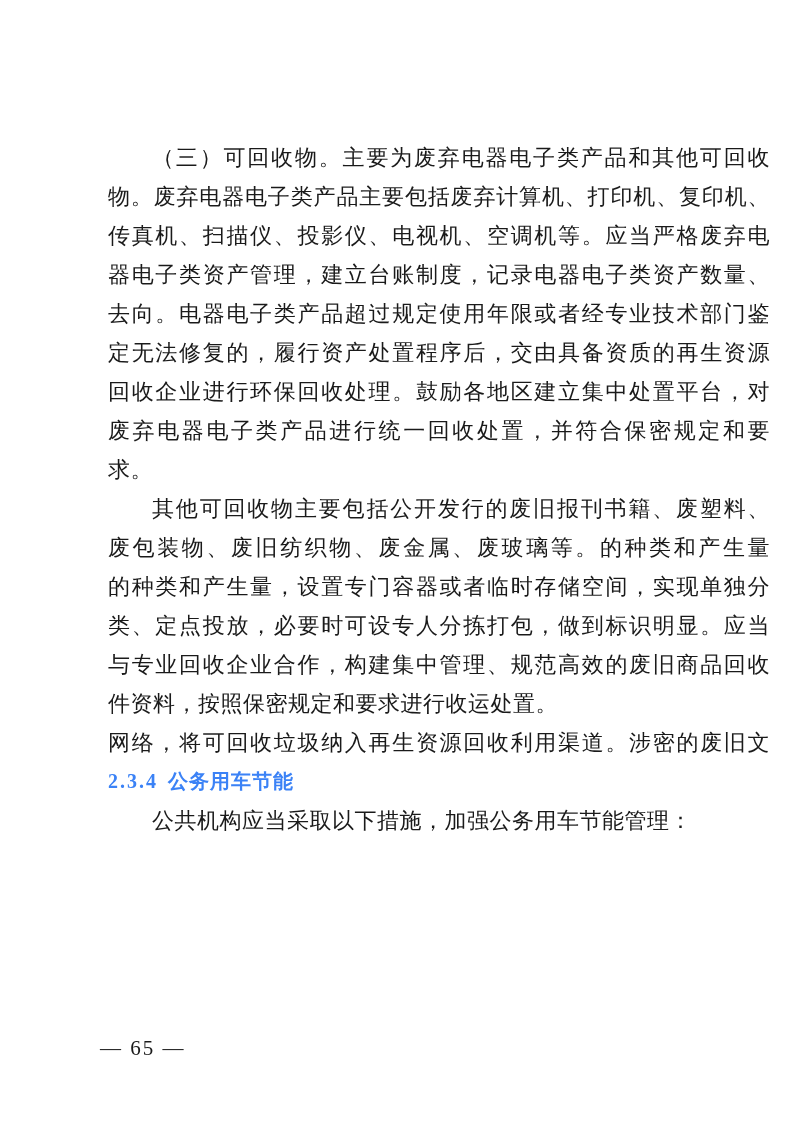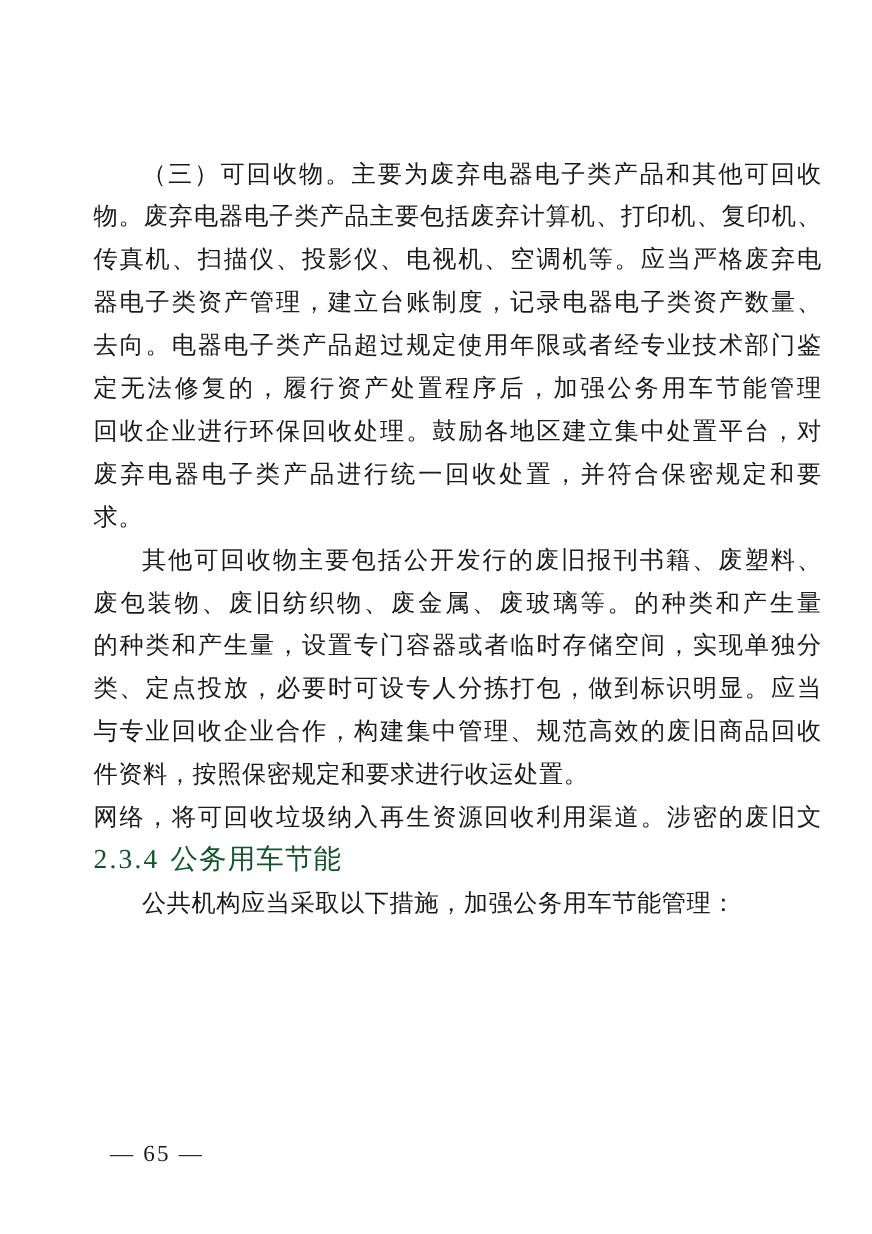--- a/index.html
+++ b/index.html
@@ -11,21 +11,21 @@
     position: relative;
     width: 793px;
     height: 1122px;
     background: #ffffff;
     overflow: hidden;
     font-family: "Liberation Serif", "DejaVu Serif", serif;
     color: #1a1a1a;
   }
   .doc-body {
     position: absolute;
-    left: 85px;
+    left: 108px;
     top: 138px;
     width: 662px;
   }
   .line {
     height: 39px;
     line-height: 39px;
     font-size: 22px;
     letter-spacing: 0.5px;
     white-space: nowrap;
     text-align: left;
@@ -34,24 +34,24 @@
   
   .fill {
     white-space: normal;
     text-align: justify;
     text-align-last: justify;
   }
   .first {
     text-indent: 2em;
   }
   .heading {
-    font-weight: normal;
-    font-size: 25px;
+    font-weight: bold;
+    font-size: 20px;
     letter-spacing: 1px;
-    color: #14532d;
+    color: #3b82f6;
   }
   .heading .h-num {
     font-family: "Liberation Serif", "DejaVu Serif", serif;
     margin-right: 10px;
     letter-spacing: 2px;
   }
   .heading .h-title {
     font-family: "Liberation Sans", "DejaVu Sans", sans-serif;
   }
   .footer {
@@ -70,21 +70,21 @@
 <div class="page">
 
   <div class="doc-body">
 
     <div>
       <div class="line first fill">（三）可回收物。主要为废弃电器电子类产品和其他可回收</div>
       <div class="line fill">物。废弃电器电子类产品主要包括废弃计算机、打印机、复印机、</div>
       <div class="line fill">传真机、扫描仪、投影仪、电视机、空调机等。应当严格废弃电</div>
       <div class="line fill">器电子类资产管理，建立台账制度，记录电器电子类资产数量、</div>
       <div class="line fill">去向。电器电子类产品超过规定使用年限或者经专业技术部门鉴</div>
-      <div class="line fill">定无法修复的，履行资产处置程序后，加强公务用车节能管理</div>
+      <div class="line fill">定无法修复的，履行资产处置程序后，交由具备资质的再生资源</div>
       <div class="line fill">回收企业进行环保回收处理。鼓励各地区建立集中处置平台，对</div>
       <div class="line fill">废弃电器电子类产品进行统一回收处置，并符合保密规定和要</div>
       <div class="line">求。</div>
     </div>
 
     <div>
       <div class="line first fill">其他可回收物主要包括公开发行的废旧报刊书籍、废塑料、</div>
       <div class="line fill">废包装物、废旧纺织物、废金属、废玻璃等。的种类和产生量</div>
       <div class="line fill">的种类和产生量，设置专门容器或者临时存储空间，实现单独分</div>
       <div class="line fill">类、定点投放，必要时可设专人分拣打包，做到标识明显。应当</div>

